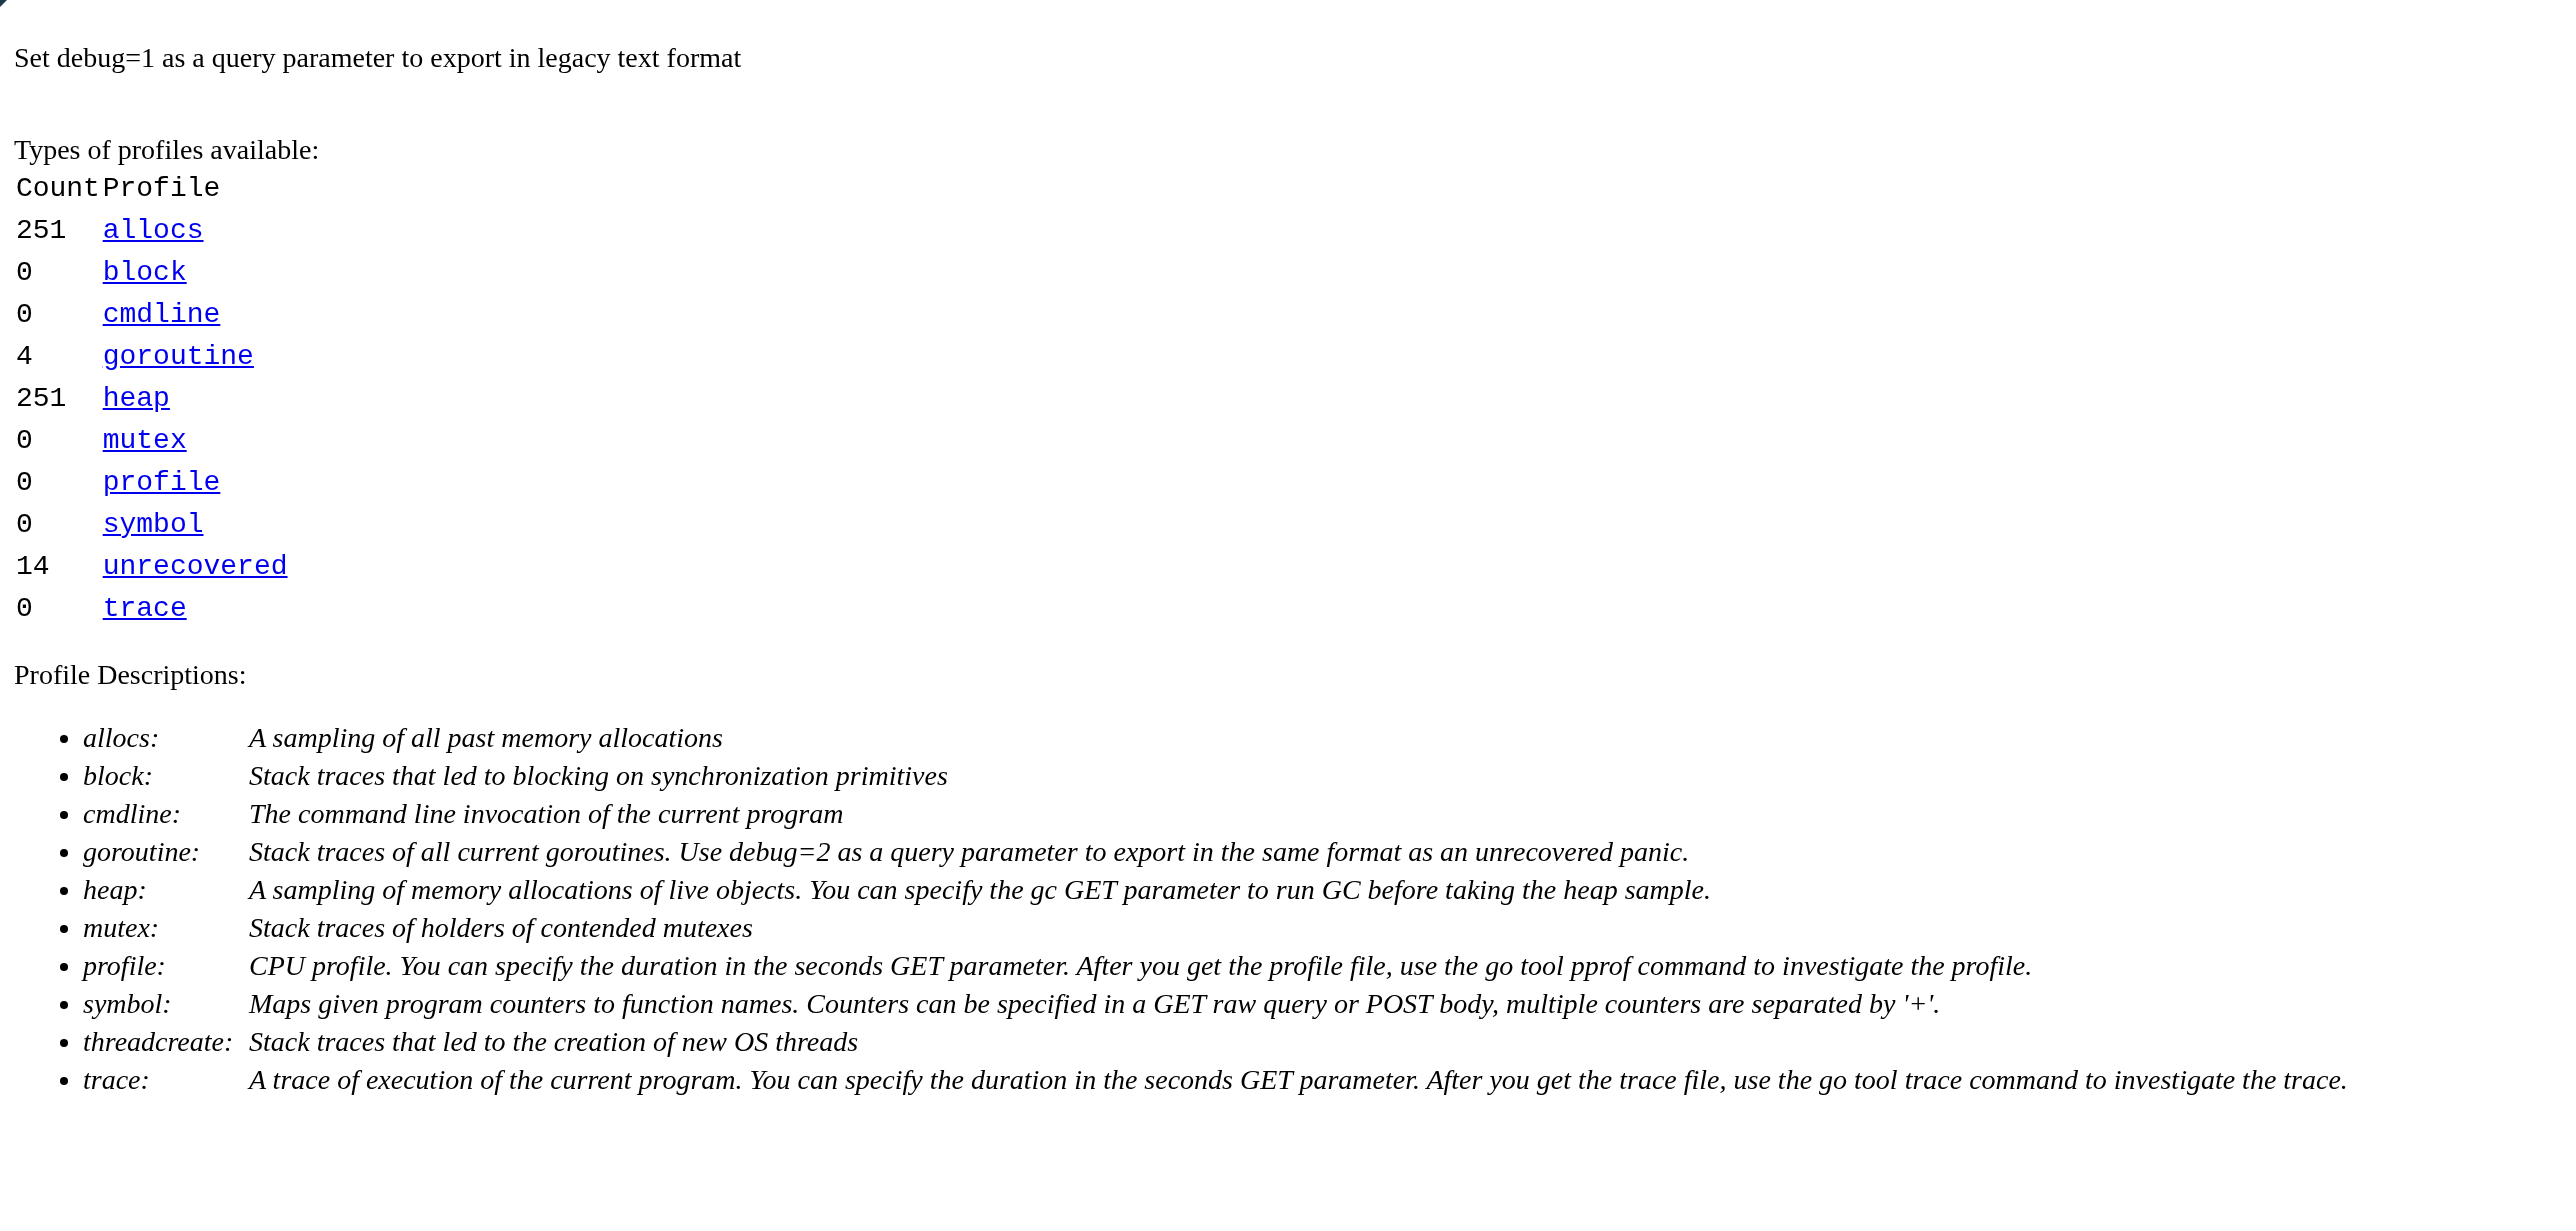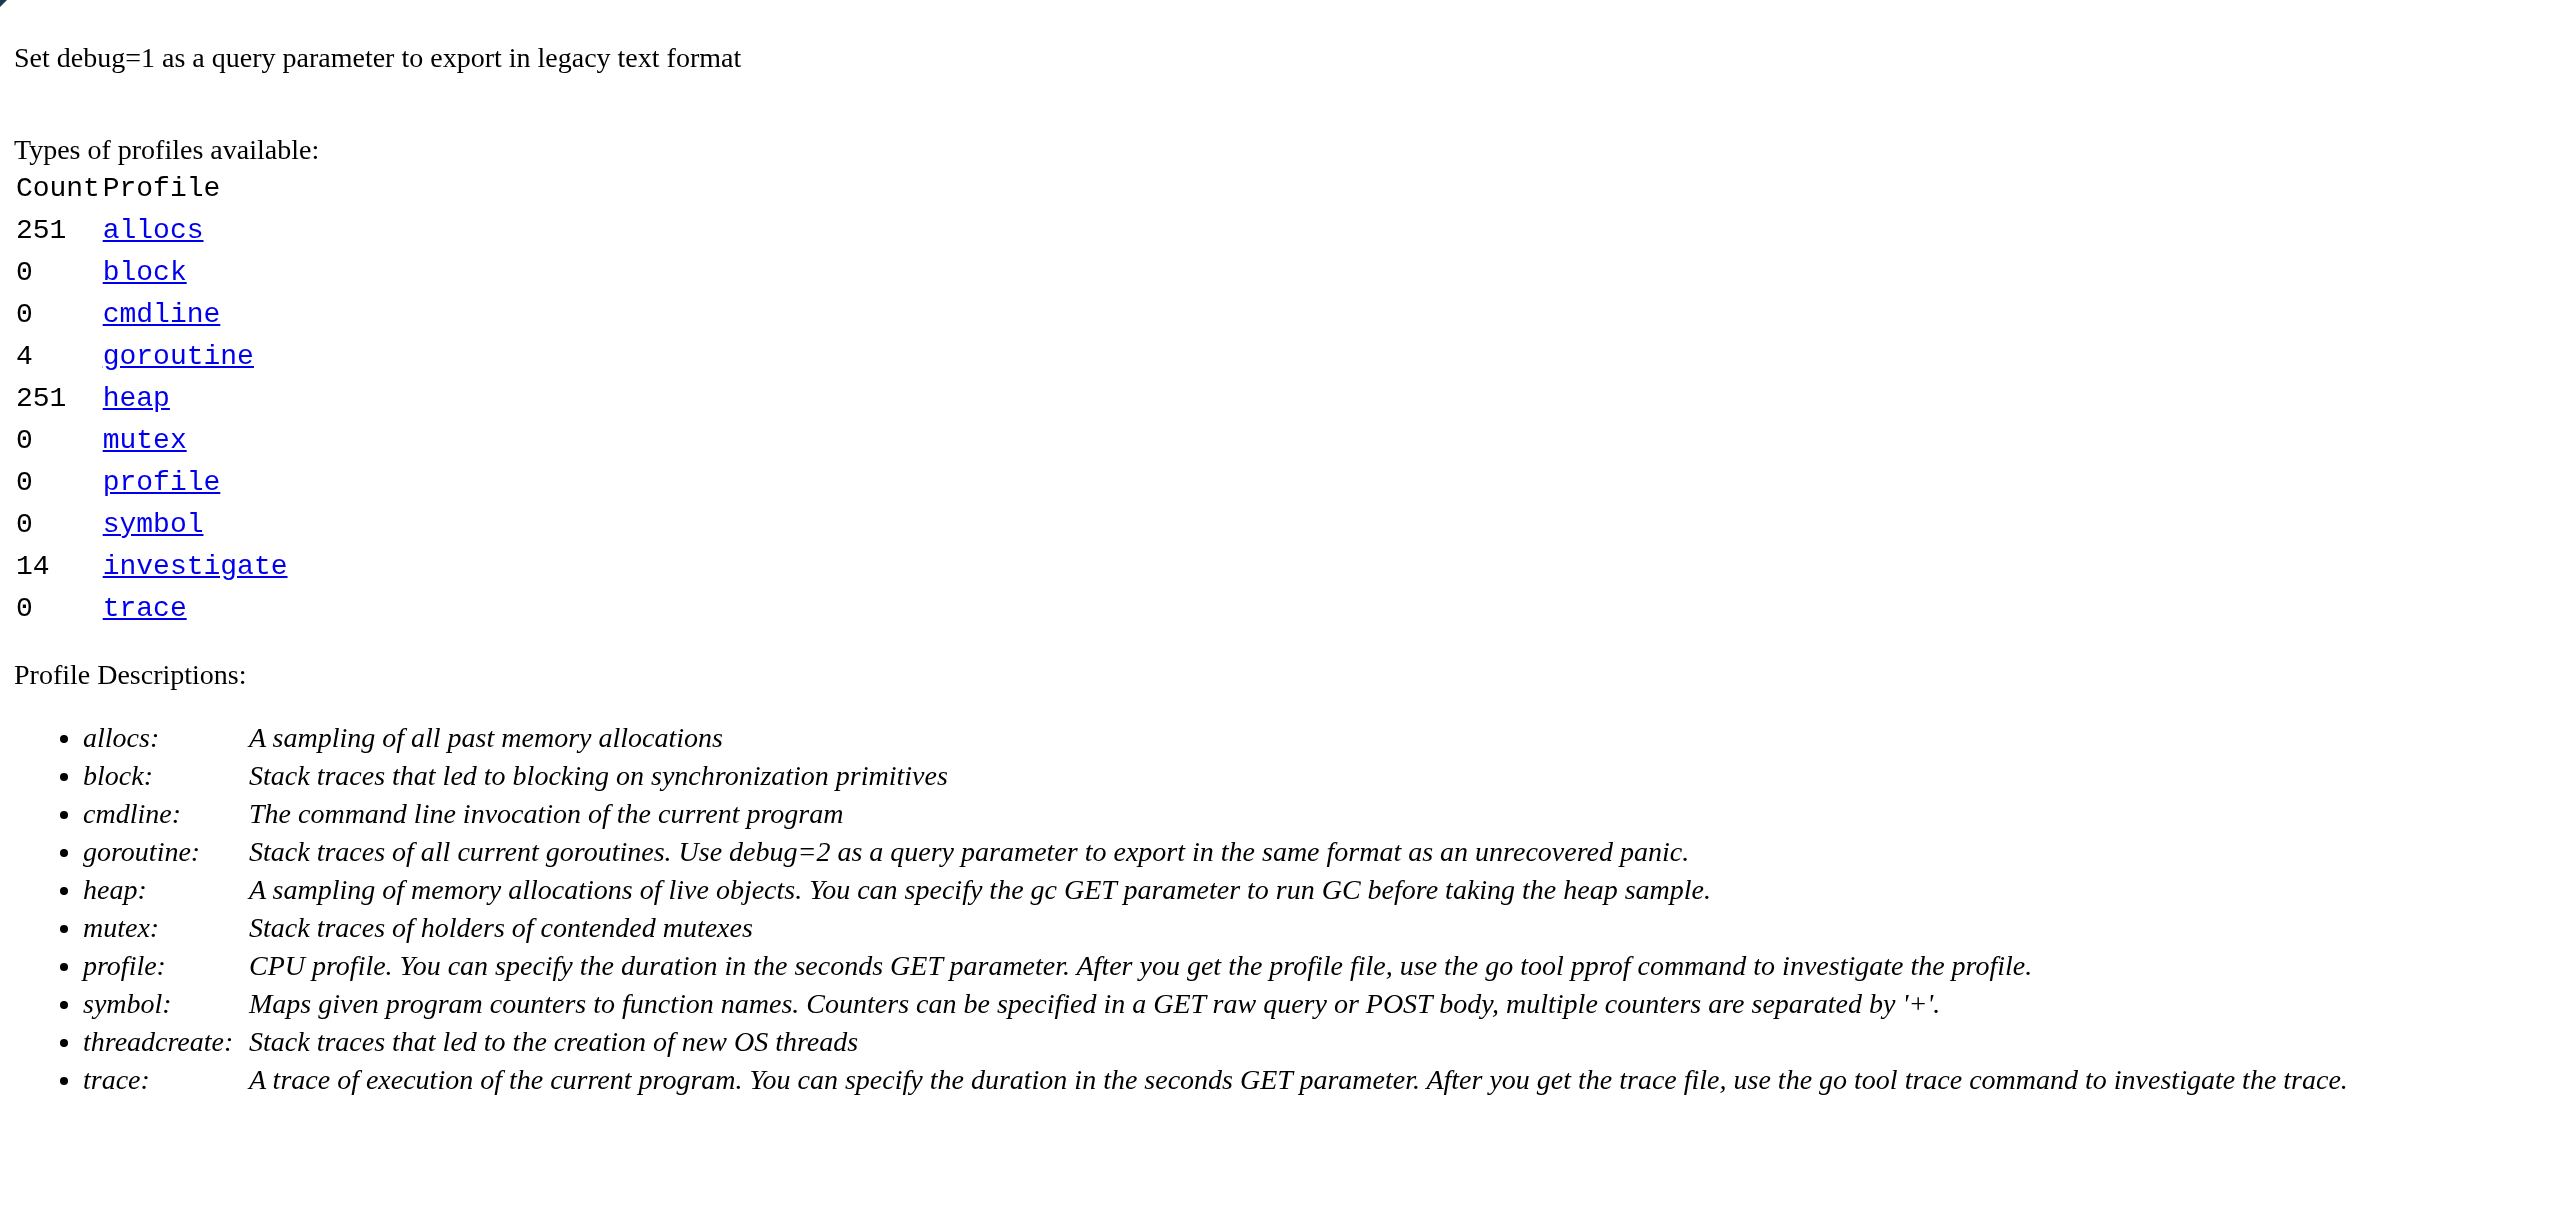--- a/index.html
+++ b/index.html
@@ -139,21 +139,21 @@
       <tr>
         <td class="count-cell">0</td>
         <td><a class="profile-link">profile</a></td>
       </tr>
       <tr>
         <td class="count-cell">0</td>
         <td><a class="profile-link">symbol</a></td>
       </tr>
       <tr>
         <td class="count-cell">14</td>
-        <td><a class="profile-link">investigate</a></td>
+        <td><a class="profile-link">unrecovered</a></td>
       </tr>
       <tr>
         <td class="count-cell">0</td>
         <td><a class="profile-link">trace</a></td>
       </tr>
     </tbody>
   </table>
 
 
   <div class="descriptions-heading">Profile Descriptions:</div>

